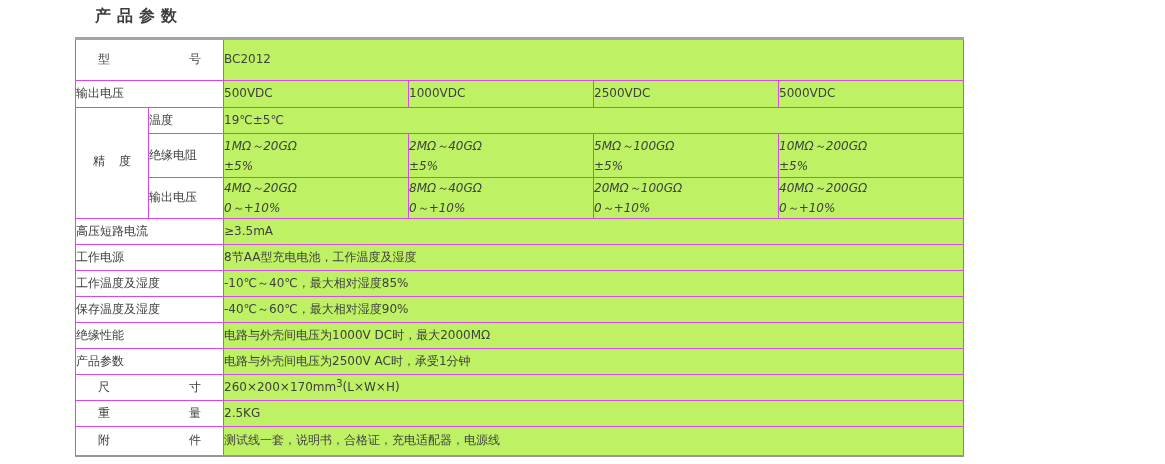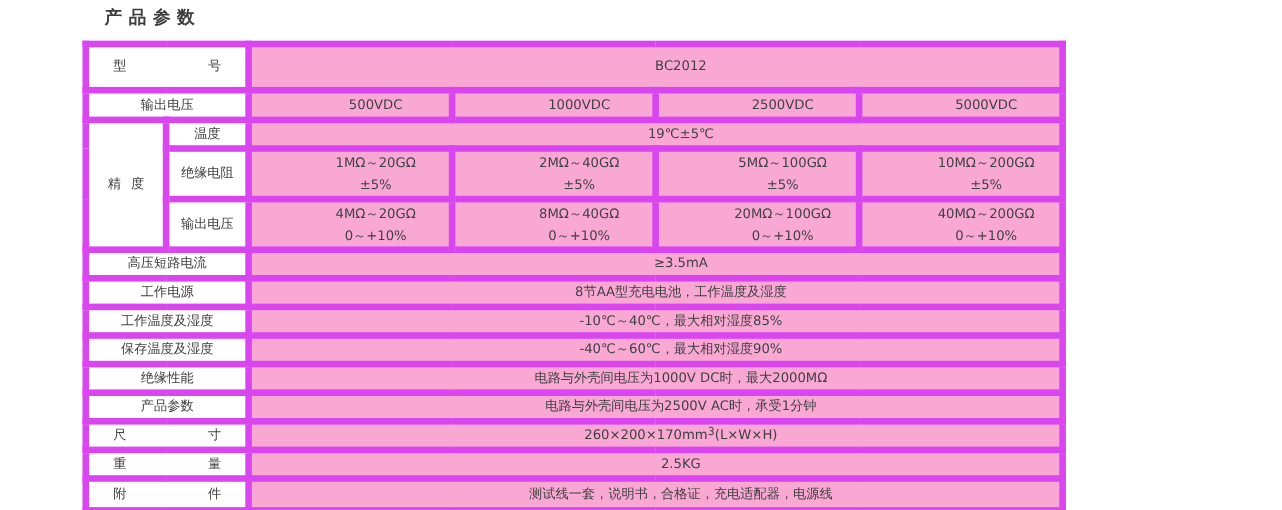--- a/index.html
+++ b/index.html
@@ -23,50 +23,51 @@
     border-collapse: collapse;
     table-layout: fixed;
     width: 888px;
     border-top: 3px solid #a4a4a4;
     border-bottom: 2px solid #979797;
     border-left: 1px solid #d7d7d7;
     border-right: 1px solid #d7d7d7;
     background: #ffffff;
   }
   .spec-table td {
-    border: 6px solid #d946ef;
+    border: 1px solid #d946ef;
     font-size: 12px;
     color: #404040;
-    text-align: center;
+    text-align: left;
     vertical-align: middle;
     line-height: 1.6;
     font-weight: normal;
   }
   .hdr { background: #ffffff; }
-  .val { background: #f9a8d4; padding-left: 46px; }
+  .val { background: #bef264; }
   .justify-label {
     text-align: justify;
     -moz-text-align-last: justify;
     text-align-last: justify;
     padding: 0 22px;
   }
   .justify-sm {
     text-align: justify;
     -moz-text-align-last: justify;
     text-align-last: justify;
     padding: 0 17px;
+    font-family: Liberation Mono, monospace;
   }
   .h-model  { height: 42px; }
   .h-volt   { height: 27px; }
   .h-temp   { height: 26px; }
   .h-ins    { height: 44px; }
   .h-outv   { height: 41px; }
   .h-row    { height: 26px; }
   .h-last   { height: 29px; }
-  .two-line div { line-height: 20px; }
+  .two-line div { line-height: 20px; font-style: italic; }
   sup.dim-sup {
     font-size: 10px;
     vertical-align: 4px;
     line-height: 0;
   }
 </style>
 </head>
 <body>
 
 <h2 class="page-title">产品参数</h2>

